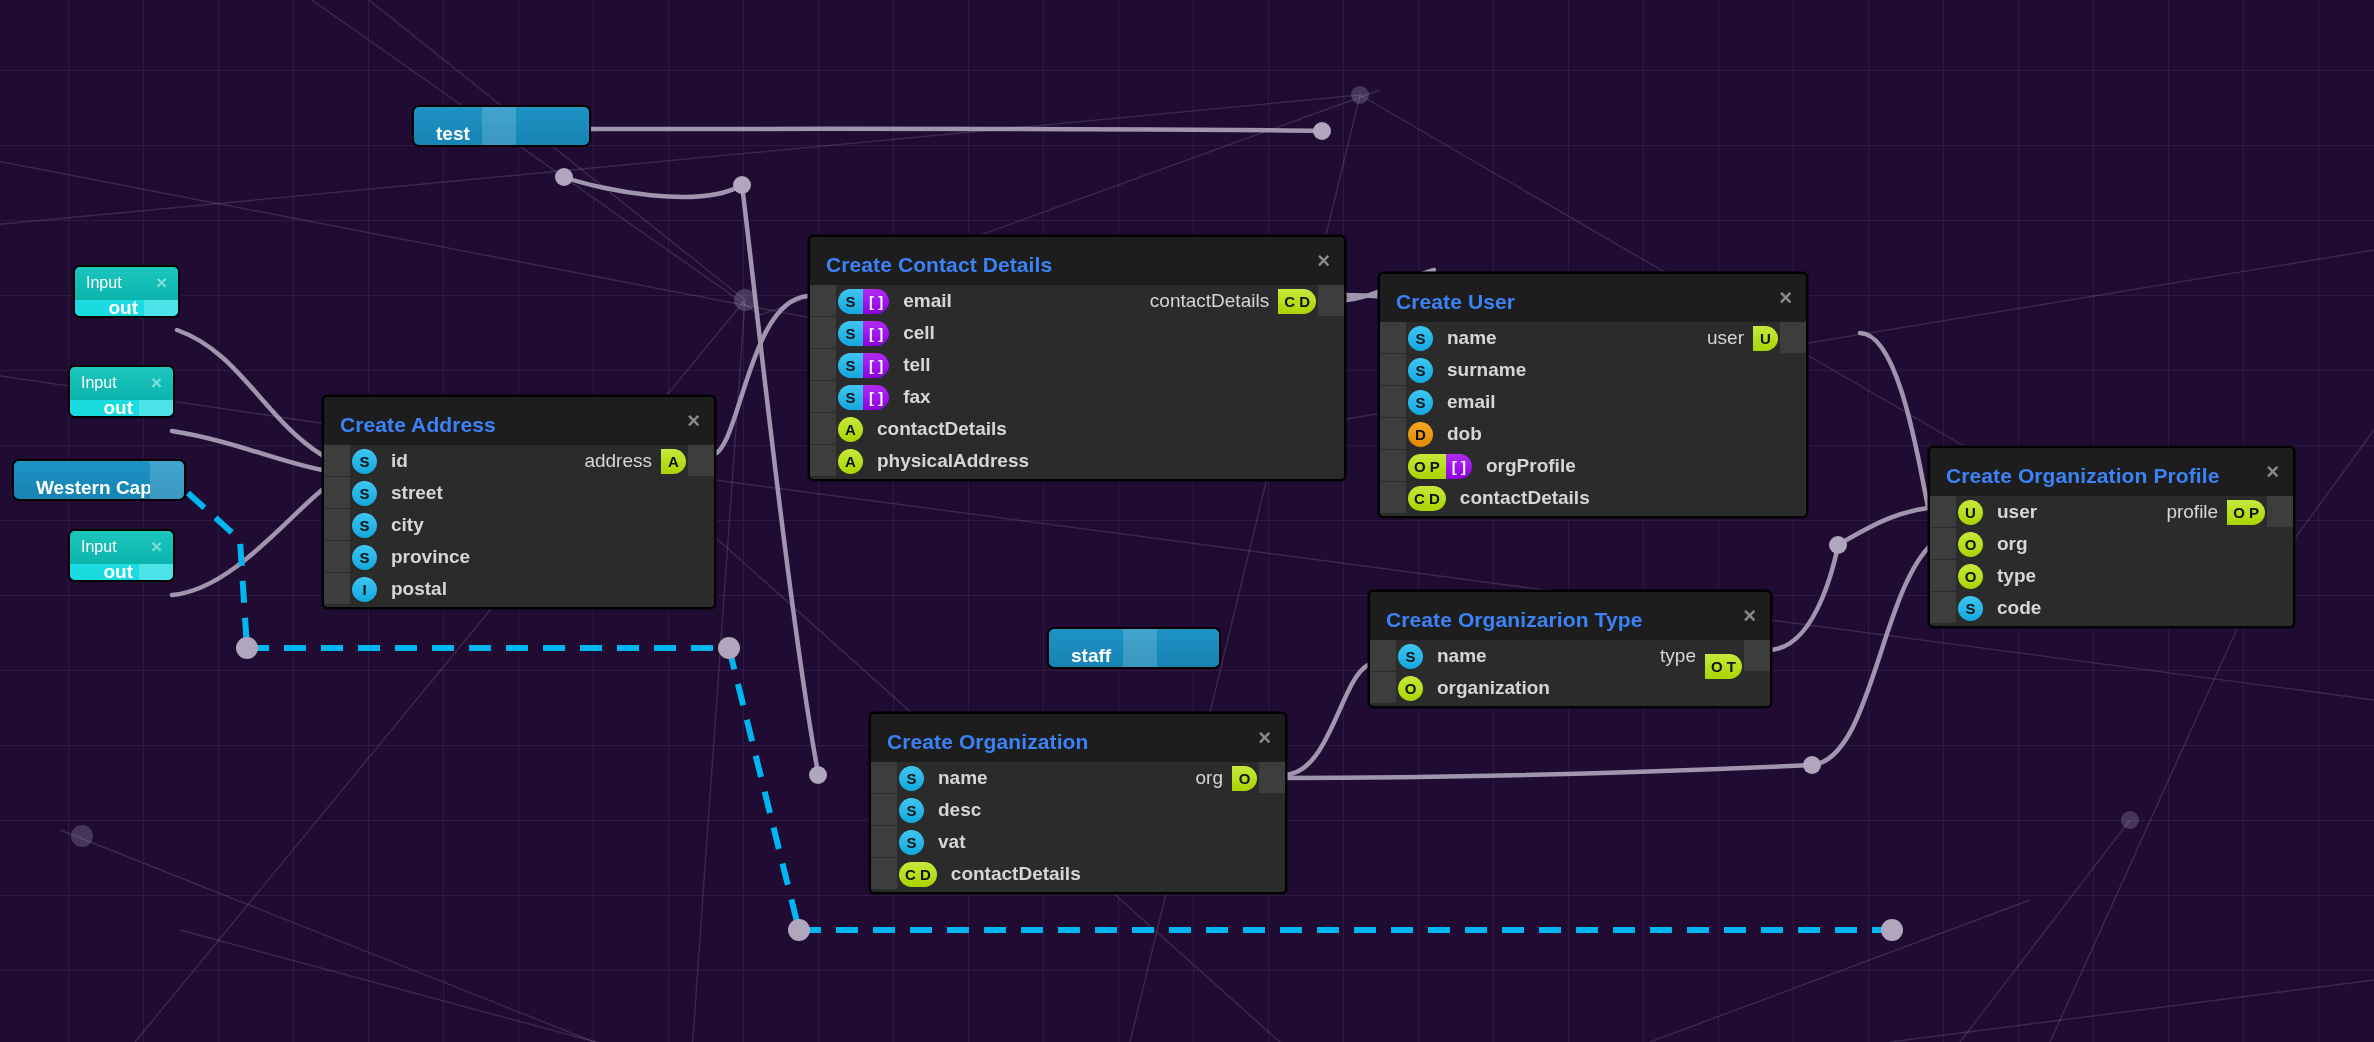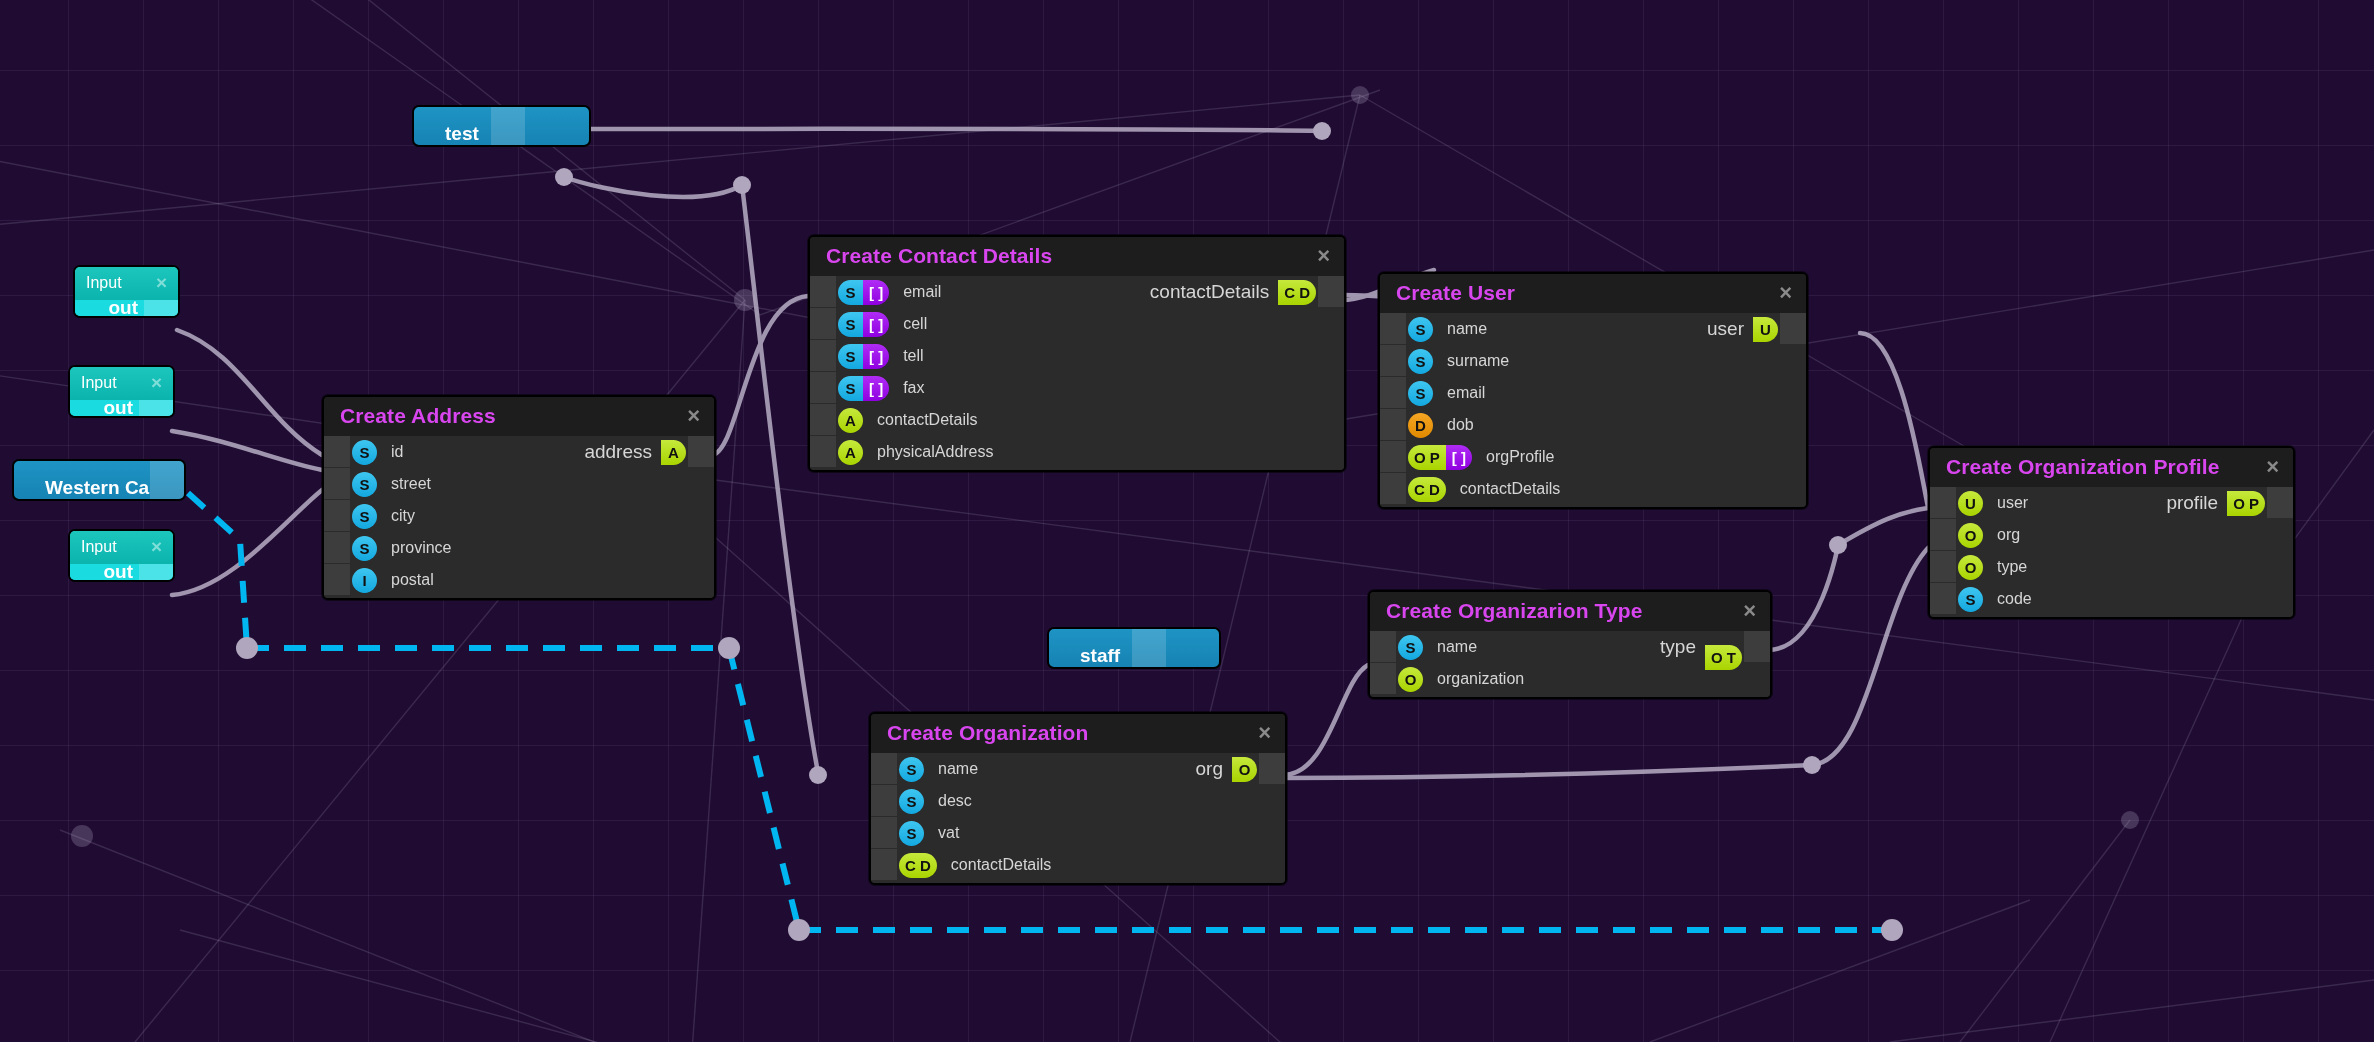--- a/index.html
+++ b/index.html
@@ -41,24 +41,25 @@
     box-shadow: 0 0 0 1px rgba(0,0,0,.5);
     overflow: hidden;
   }
   .node-header {
     display: flex; align-items: center; justify-content: space-between;
     background: #1d1d1d;
     padding: 7px 14px 8px 16px;
     white-space: nowrap;
   }
   .node-title {
-    color: #d946ef;
+    color: #3b82f6;
     font-size: 21px;
     font-weight: bold;
     letter-spacing: .1px;
+    margin-top: 9px;
   }
   .node-close {
     color: #8a8a8a;
     font-size: 22px;
     font-weight: bold;
     margin-left: 34px;
     line-height: 1;
     cursor: pointer;
   }
   .node-body { background: #2b2b2b; padding-bottom: 2px; }
@@ -101,23 +102,24 @@
   .b-A  { background: linear-gradient(#c6e93c,#a9d400); }
   .b-O  { background: linear-gradient(#c6e93c,#a9d400); }
   .b-U  { background: linear-gradient(#c6e93c,#a9d400); }
   .b-CD { background: linear-gradient(#c6e93c,#a9d400); }
   .b-OP { background: linear-gradient(#c6e93c,#a9d400); }
   .b-OT { background: linear-gradient(#c6e93c,#a9d400); margin-top: 20px; }
   .b-arr{ background: linear-gradient(#b02cf5,#8f00e0); color: #ffffff; }
 
   .field-label {
     color: #d6d6d6;
-    font-size: 16px;
+    font-size: 19px;
     margin-left: 14px;
     white-space: nowrap;
+    font-weight: bold;
   }
   .out-label {
     color: #d6d6d6;
     font-size: 19px;
     white-space: nowrap;
   }
 
   
   .simple-node {
     position: absolute;
@@ -128,21 +130,21 @@
     border: 2px solid #000;
     background: linear-gradient(#1e94c4,#1683b4);
     overflow: hidden;
     height: 38px;
   }
   .simple-title {
     color: #ffffff;
     font-weight: bold;
     font-size: 19px;
     display: flex; align-items: center;
-    padding: 0 12px 0 31px;
+    padding: 0 12px 0 22px;
     white-space: nowrap;
     overflow: hidden;
     margin-top: 16px;
   }
   .simple-port {
     width: 34px;
     background: rgba(255,255,255,.16);
     flex: none;
   }
 

